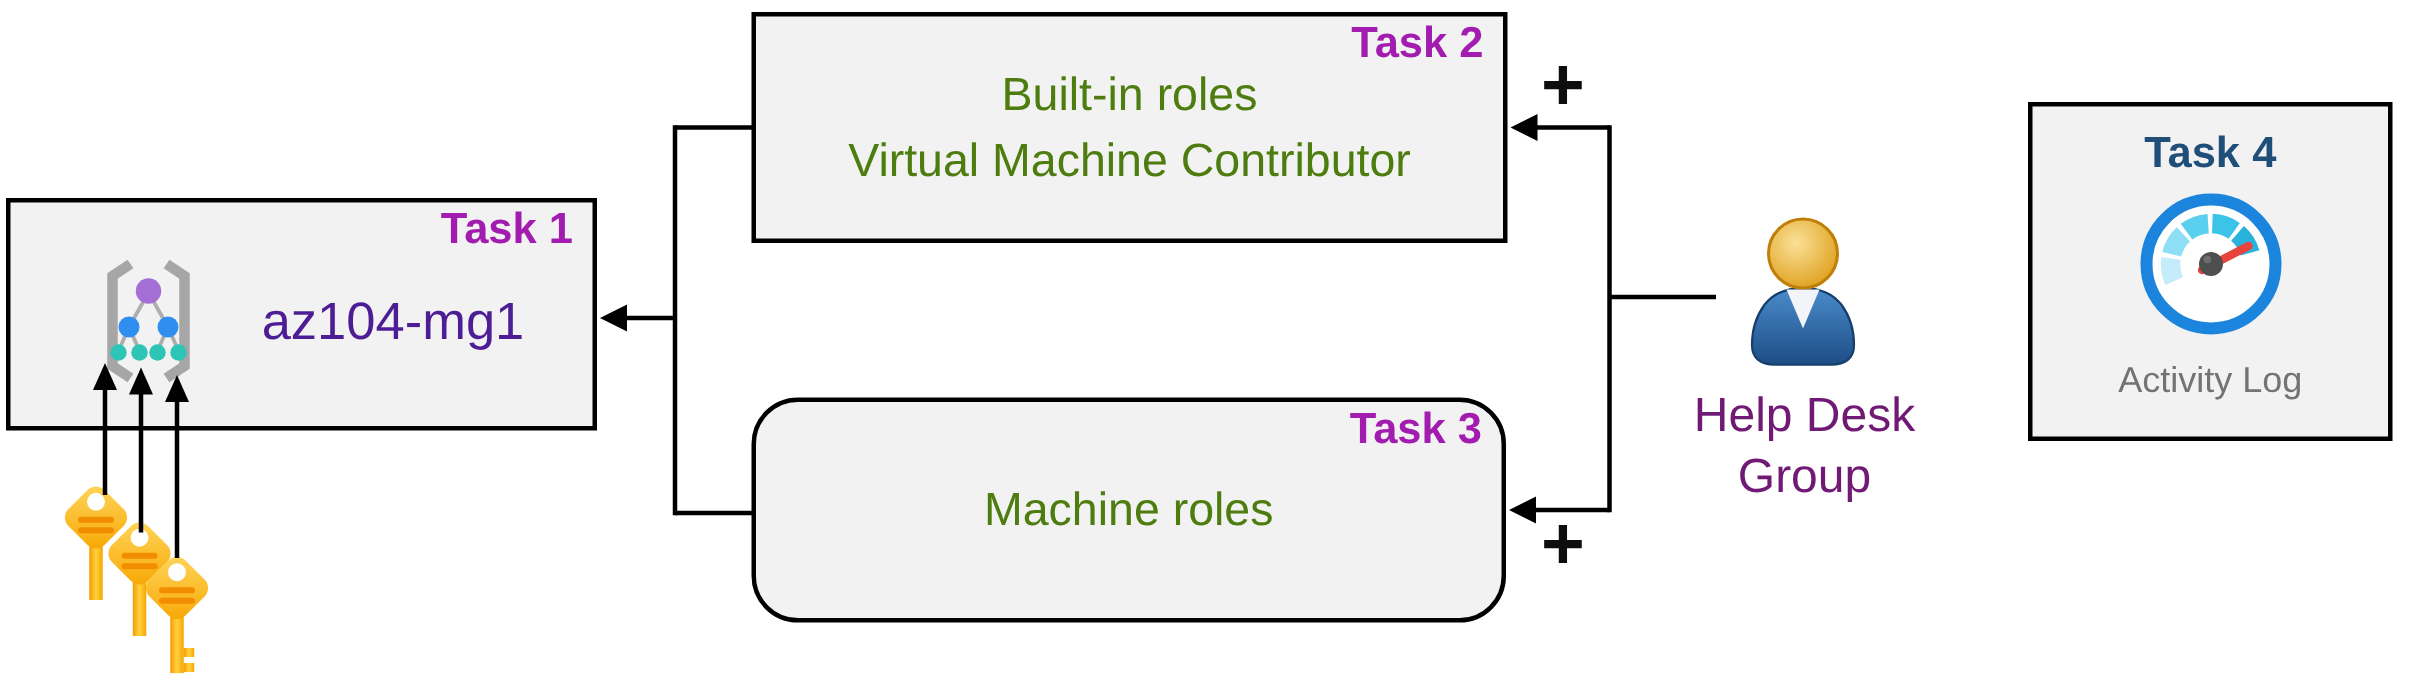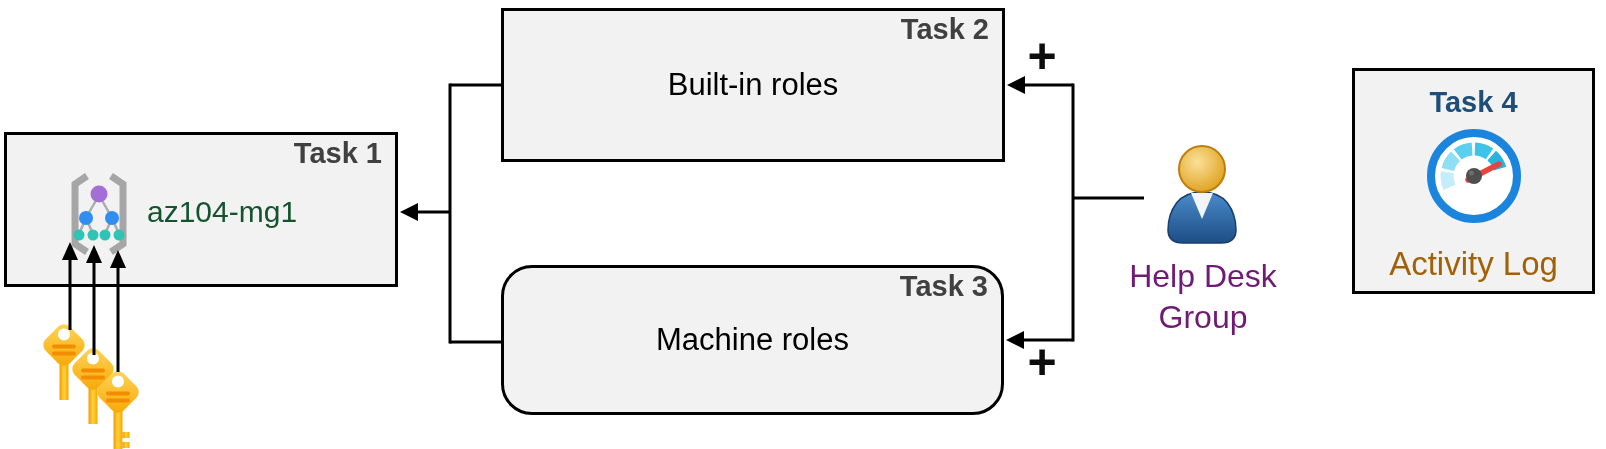--- a/index.html
+++ b/index.html
@@ -16,40 +16,40 @@
   }
   .box {
     position:absolute;
     background:#F2F2F2;
     border:3px solid #000000;
     box-sizing:border-box;
     z-index:2;
   }
   .task-label {
     position:absolute; top:2px; right:13px;
-    font-weight:bold; font-size:29px; color:#404040;
+    font-weight:bold; font-size:29px; color:#a21caf;
     z-index:3; white-space:nowrap;
   }
   .box-lines {
     display:flex; flex-direction:column; justify-content:center; align-items:center;
     width:100%; height:100%;
-    font-size:31px; line-height:44px; color:#000000;
+    font-size:31px; line-height:44px; color:#4d7c0f;
     text-align:center;
   }
   .task1-box .mg-icon { position:absolute; left:46px; top:33px; }
   .mg-title {
     position:absolute; left:140px; top:60px; width:230px;
-    font-size:30px; color:#14532d; 
+    font-size:35px; color:#4c1d95; text-align:center;
   }
   .task4-box .box-col {
     display:flex; flex-direction:column; align-items:center;
     width:100%; height:100%; padding-top:12px; box-sizing:border-box;
   }
   .task4-title { font-weight:bold; font-size:29px; color:#1F4E79; line-height:38px; }
-  .task4-caption { font-size:33px; color:#a16207; line-height:42px; margin-top:18px; }
+  .task4-caption { font-size:24px; color:#737373; line-height:42px; margin-top:8px; }
   .gauge-icon { margin-top:6px; }
   .plus {
     position:absolute; width:56px; height:60px; line-height:60px;
     font-size:50px; font-weight:bold; color:#0D0D0D;
     text-align:center; z-index:4;
   }
   .plus-task2 { left:1014px; top:26px; }
   .plus-task3 { left:1014px; top:332px; }
   .person-icon { position:absolute; left:1157px; top:142px; z-index:2; }
   .help-desk-label {
@@ -84,20 +84,21 @@
       <circle cx="52" cy="67" r="5.5" fill="#2EC4B6"></circle>
       <circle cx="66" cy="67" r="5.5" fill="#2EC4B6"></circle>
     </svg>
     <span class="mg-title">az104-mg1</span>
   </div>
 
   <div class="box" style="left:501px; top:8px; width:504px; height:154px;">
     <span class="task-label">Task 2</span>
     <div class="box-lines">
       <div>Built-in roles</div>
+      <div>Virtual Machine Contributor</div>
     </div>
   </div>
 
   <div class="box" style="left:501px; top:265px; width:503px; height:150px;border-radius:31px;">
     <span class="task-label">Task 3</span>
     <div class="box-lines">
       <div>Machine roles</div>
     </div>
   </div>
 

